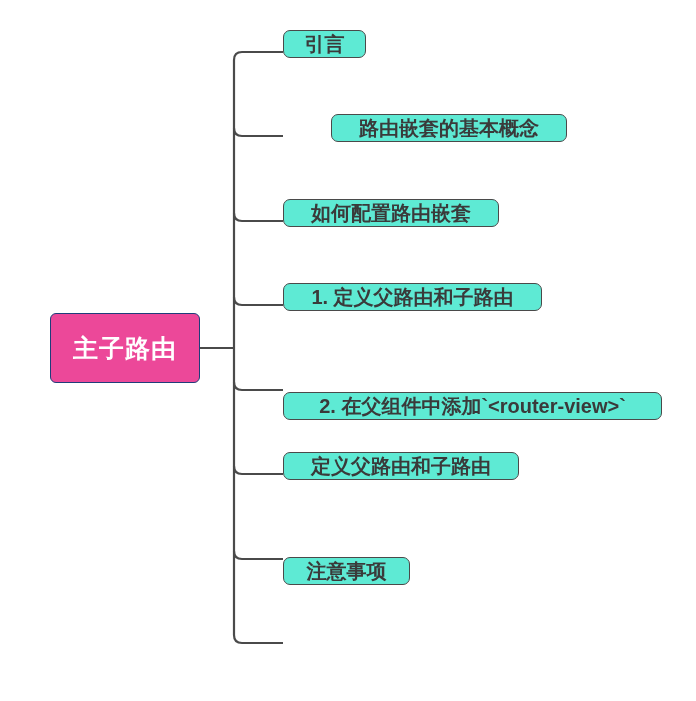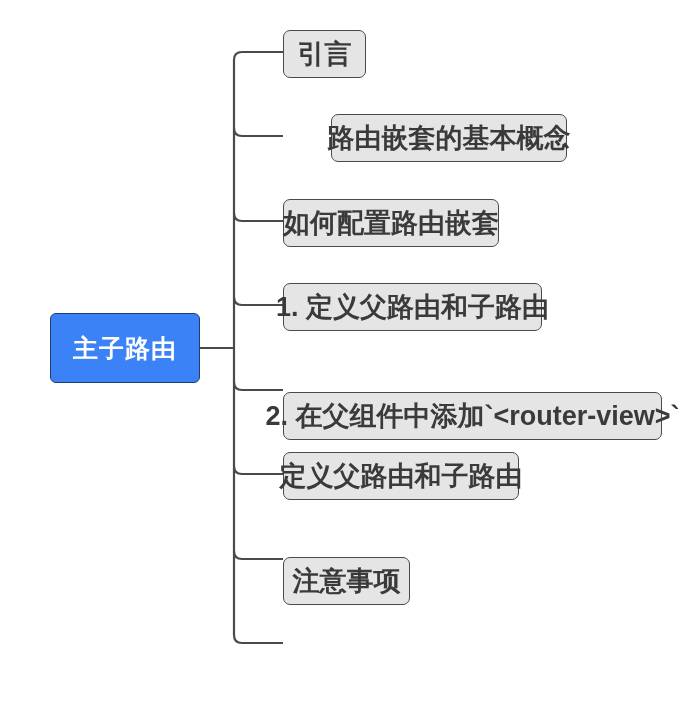--- a/index.html
+++ b/index.html
@@ -28,36 +28,36 @@
     display: flex;
     align-items: center;
     justify-content: center;
     white-space: nowrap;
   }
   .root-node {
     left: 50px;
     top: 313px;
     width: 150px;
     height: 70px;
-    background: #3b82f6;
+    background: #ec4899;
     border: 1px solid #1f3d7a;
     border-radius: 6px;
     color: #ffffff;
     font-size: 25px;
     font-weight: bold;
     letter-spacing: 1px;
   }
   .leaf-node {
     left: 283px;
-    height: 48px;
-    background: #e5e5e5;
+    height: 28px;
+    background: #5eead4;
     border: 1.6px solid #4a4a4a;
     border-radius: 7px;
     color: #3a3a3a;
-    font-size: 27px;
+    font-size: 20px;
     font-weight: bold;
     padding: 0 14px;
   }
   .leaf-node.code-node {
     font-weight: bold;
     margin-top: 24px;
   }
 </style>
 </head>
 <body>

